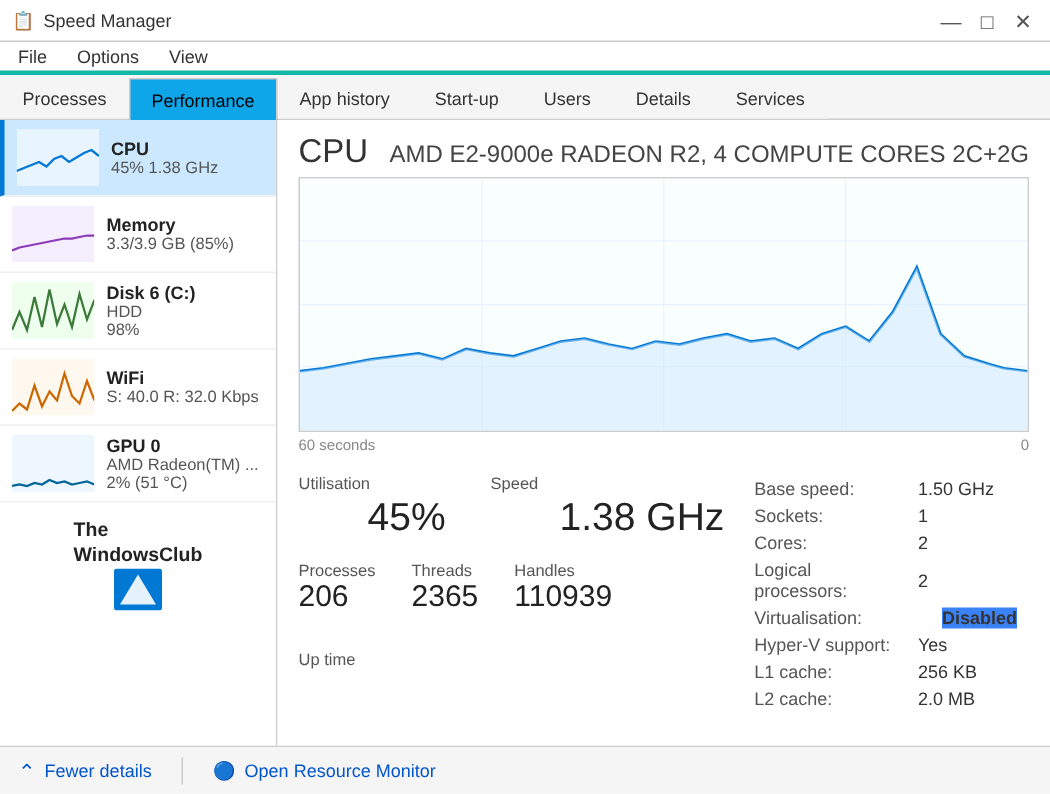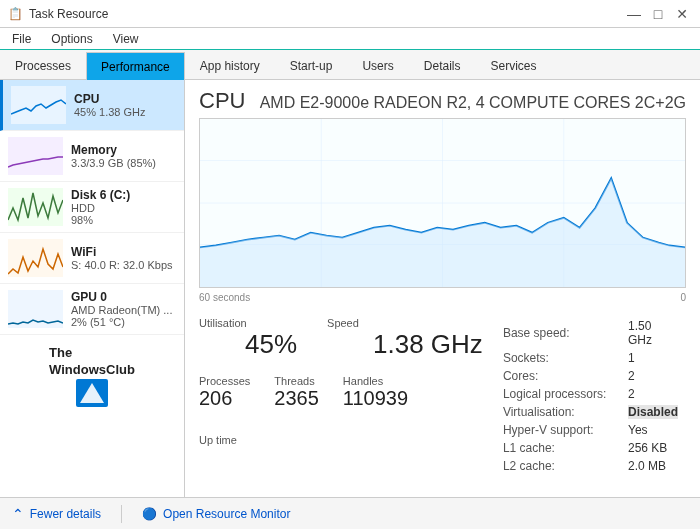--- a/index.html
+++ b/index.html
@@ -13,21 +13,21 @@
       align-items: center;
       justify-content: space-between;
       height: 28px;
     }
     .title-bar-left { display: flex; align-items: center; gap: 6px; font-size: 12px; color: #333; }
     .title-bar-controls { display: flex; gap: 4px; }
     .title-btn { width: 20px; height: 20px; border: none; background: none; cursor: pointer; font-size: 14px; color: #555; display: flex; align-items: center; justify-content: center; }
 
     .menu-bar {
       background: #fff;
-      border-bottom: 1px solid #14b8a6;
+      border-bottom: 3px solid #14b8a6;
       padding: 2px 8px;
       display: flex;
       gap: 12px;
       height: 22px;
       align-items: center;
     }
     .menu-item { font-size: 12px; color: #333; cursor: pointer; padding: 2px 4px; }
 
     .tab-bar {
       background: #f5f5f5;
@@ -137,21 +137,21 @@
     .proc-block { }
     .proc-label { font-size: 11px; color: #555; }
     .proc-value { font-size: 20px; font-weight: 300; color: #222; }
 
     .uptime-label { font-size: 11px; color: #555; margin-top: 6px; }
     .uptime-value { font-size: 16px; font-weight: 300; color: #222; }
 
     .info-table { border-collapse: collapse; width: 100%; }
     .info-table td { font-size: 12px; padding: 2px 8px 2px 0; color: #333; }
     .info-table td:first-child { color: #555; width: 130px; }
-    .highlight-yellow { background: #e5e5e5; font-weight: 600; }
+    .highlight-yellow { background: #3b82f6; font-weight: 600; margin-left: 16px; }
 
     
     .bottom-bar {
       height: 32px;
       background: #f5f5f5;
       border-top: 1px solid #ccc;
       display: flex;
       align-items: center;
       padding: 0 12px;
       gap: 20px;
@@ -177,21 +177,21 @@
     .logo-text { font-size: 13px; font-weight: 700; color: #222; line-height: 1.3; }
 
     .logo-row { display: flex; align-items: center; justify-content: space-between; width: 100%; margin-top: 2px; flex-direction: column; }
   </style>
 </head>
 <body>
 
 <div class="title-bar">
   <div class="title-bar-left">
     <span>📋</span>
-    <span>Task Resource</span>
+    <span>Speed Manager</span>
   </div>
   <div class="title-bar-controls">
     <button class="title-btn">—</button>
     <button class="title-btn">□</button>
     <button class="title-btn">✕</button>
   </div>
 </div>
 
 <div class="menu-bar">
   <span class="menu-item">File</span>

